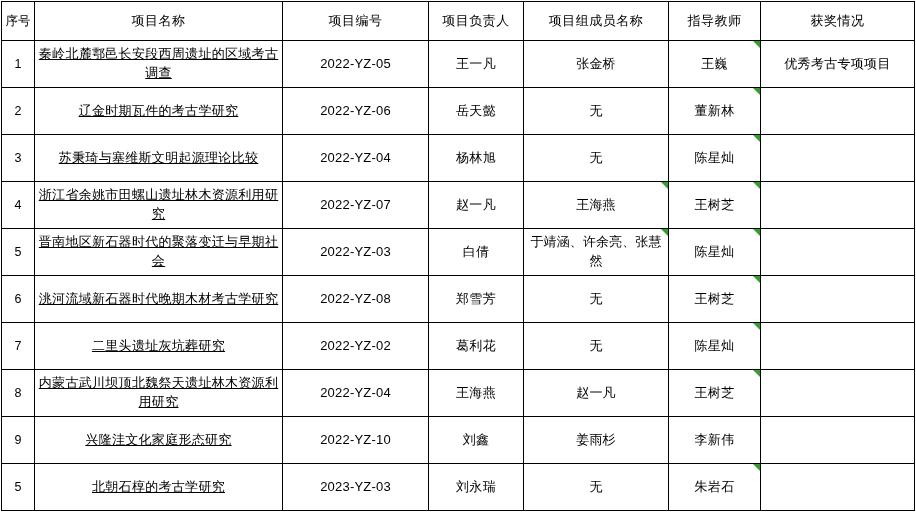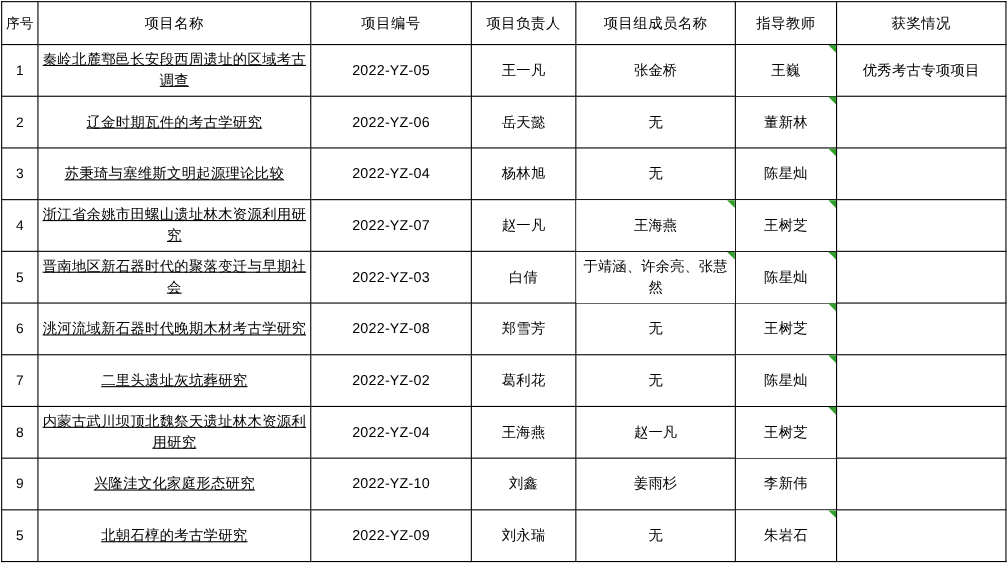--- a/index.html
+++ b/index.html
@@ -199,21 +199,21 @@
         <td class="name">兴隆洼文化家庭形态研究</td>
         <td class="code">2022-YZ-10</td>
         <td class="leader">刘鑫</td>
         <td class="members">姜雨杉</td>
         <td class="teacher">李新伟</td>
         <td class="award"></td>
       </tr>
       <tr>
         <td class="seq">5</td>
         <td class="name">北朝石椁的考古学研究</td>
-        <td class="code">2022-YZ-09</td>
+        <td class="code">2023-YZ-03</td>
         <td class="leader">刘永瑞</td>
         <td class="members">无</td>
         <td class="teacher marker">朱岩石</td>
         <td class="award"></td>
       </tr>
     </tbody>
   </table>
 </div>
 
 </body></html>

